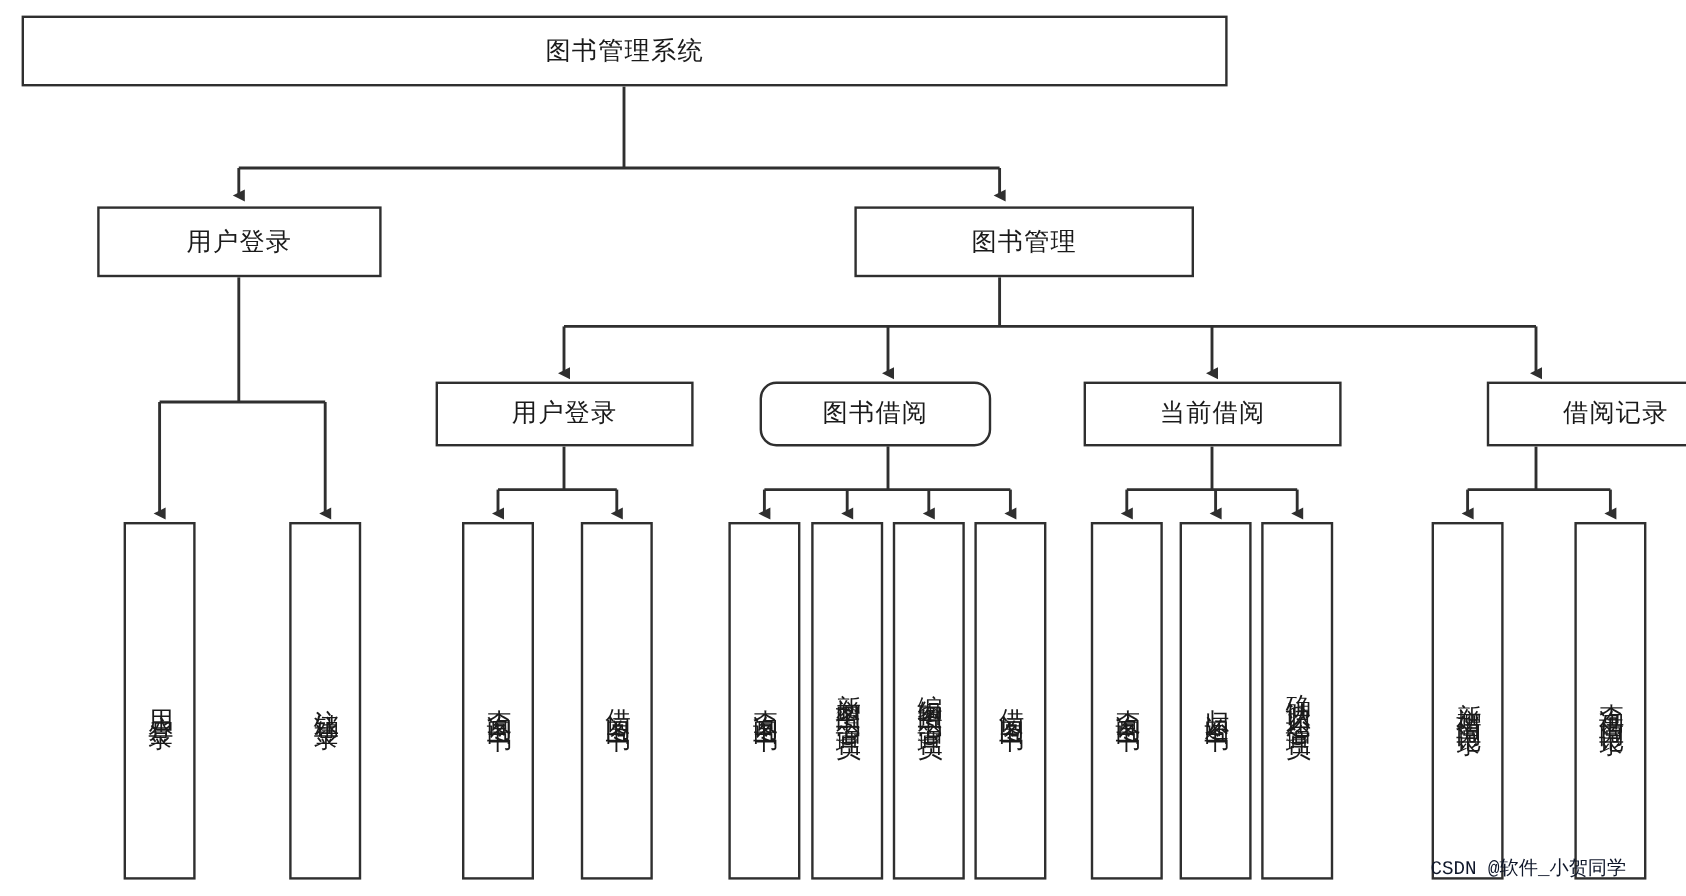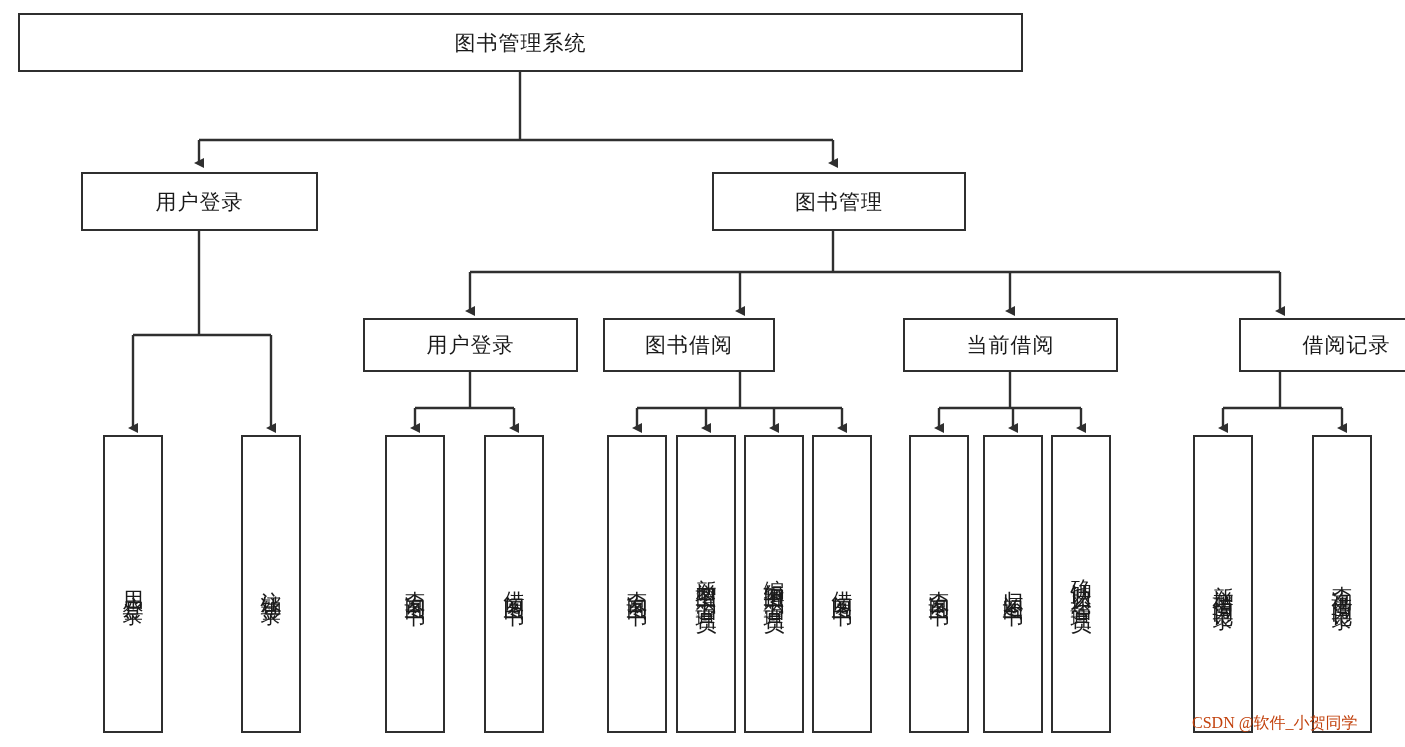--- a/index.html
+++ b/index.html
@@ -47,24 +47,24 @@
   .node.vert .txt{
     writing-mode:vertical-rl;
     text-orientation:upright;
     display:block;
     text-align:center;
   }
   #watermark{
     position:absolute;
     left:1192px;top:713px;
     font-size:16px;
-    color:#c2410c;
+    color:#0f172a;
     white-space:nowrap;
     z-index:5;
-    font-family:Liberation Serif, serif;
+    font-family:Liberation Mono, monospace;
   }
 </style>
 </head>
 <body>
 
 <div id="canvas">
 
   <svg id="edges" viewBox="0 0 1405 747">
     <defs>
       <marker id="arrow" markerWidth="12" markerHeight="12" refX="6" refY="6" orient="auto" markerUnits="userSpaceOnUse">
@@ -115,28 +115,28 @@
     </g>
   </svg>
 
   <div class="node horiz" style="left:18px;top:13px;width:1005px;height:59px;">
     <span class="txt">图书管理系统</span>
   </div>
 
   <div class="node horiz" style="left:81px;top:172px;width:237px;height:59px;">
     <span class="txt">用户登录</span>
   </div>
-  <div class="node horiz" style="left:712px;top:172px;width:254px;height:59px;">
+  <div class="node horiz" style="left:712px;top:172px;width:283px;height:59px;">
     <span class="txt">图书管理</span>
   </div>
 
   <div class="node horiz" style="left:363px;top:318px;width:215px;height:54px;">
     <span class="txt">用户登录</span>
   </div>
-  <div class="node horiz" style="left:603px;top:318px;width:172px;height:54px;">
+  <div class="node horiz" style="left:633px;top:318px;width:193px;height:54px;border-radius:14px;">
     <span class="txt">图书借阅</span>
   </div>
   <div class="node horiz" style="left:903px;top:318px;width:215px;height:54px;">
     <span class="txt">当前借阅</span>
   </div>
   <div class="node horiz" style="left:1239px;top:318px;width:215px;height:54px;">
     <span class="txt">借阅记录</span>
   </div>
 
   <div class="node vert" style="left:103px;top:435px;width:60px;height:298px;">

